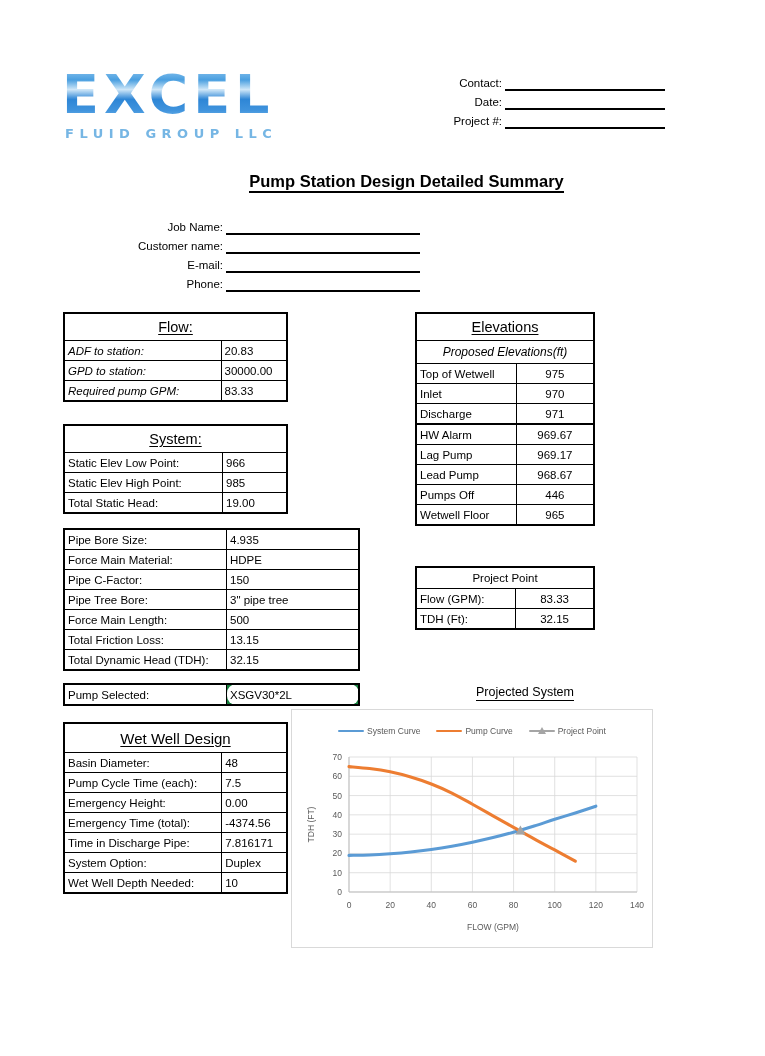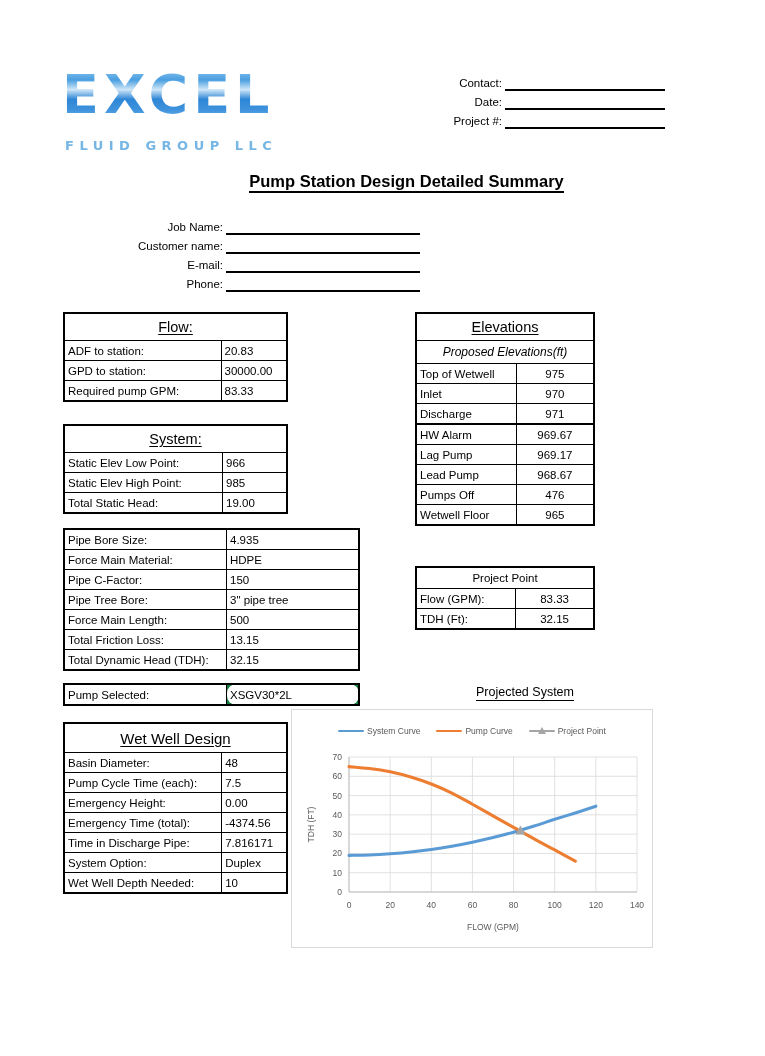--- a/index.html
+++ b/index.html
@@ -41,21 +41,21 @@
     background-clip: text;
     color: transparent;
     -webkit-text-fill-color: transparent;
   }
   #logo-sub {
     font-family: "DejaVu Sans", sans-serif;
     font-size: 13px;
     font-weight: bold;
     letter-spacing: 5.5px;
     color: #76b6e4;
-    margin-top: 16px;
+    margin-top: 4px;
     padding-left: 3px;
   }
 
   
   #header-fields {
     position: absolute;
     right: 100px;
     top: 72px;
     width: 225px;
   }
@@ -145,21 +145,21 @@
     font-weight: normal;
     height: 24px !important;
   }
   .tbl-title u { text-underline-offset: 2px; }
   .lbl  { text-align: left; }
   .val  { text-align: left; }
   .ctr  { text-align: center; }
 
   
   #tbl-flow { left: 63px; top: 312px; width: 225px; }
-  #tbl-flow .c1 { width: 155px; }
+  #tbl-flow .c1 { width: 155px; font-style: italic; }
   #tbl-flow .c2 { width: 60px; }
 
   
   #tbl-system { left: 63px; top: 424px; width: 225px; }
   #tbl-system .c1 { width: 155px; }
   #tbl-system .c2 { width: 60px; }
 
   
   #tbl-pipe { left: 63px; top: 528px; }
   #tbl-pipe .c1 { width: 155px; }
@@ -446,21 +446,21 @@
       <tr>
         <td class="lbl c1 thick-left">Lag Pump</td>
         <td class="ctr c2 thick-right">969.17</td>
       </tr>
       <tr>
         <td class="lbl c1 thick-left">Lead Pump</td>
         <td class="ctr c2 thick-right">968.67</td>
       </tr>
       <tr>
         <td class="lbl c1 thick-left">Pumps Off</td>
-        <td class="ctr c2 thick-right">476</td>
+        <td class="ctr c2 thick-right">446</td>
       </tr>
       <tr>
         <td class="lbl c1 thick-left thick-bot">Wetwell Floor</td>
         <td class="ctr c2 thick-right thick-bot">965</td>
       </tr>
     </tbody>
 </table>
 
 <table class="xtable" id="tbl-pp">
   <tbody>

